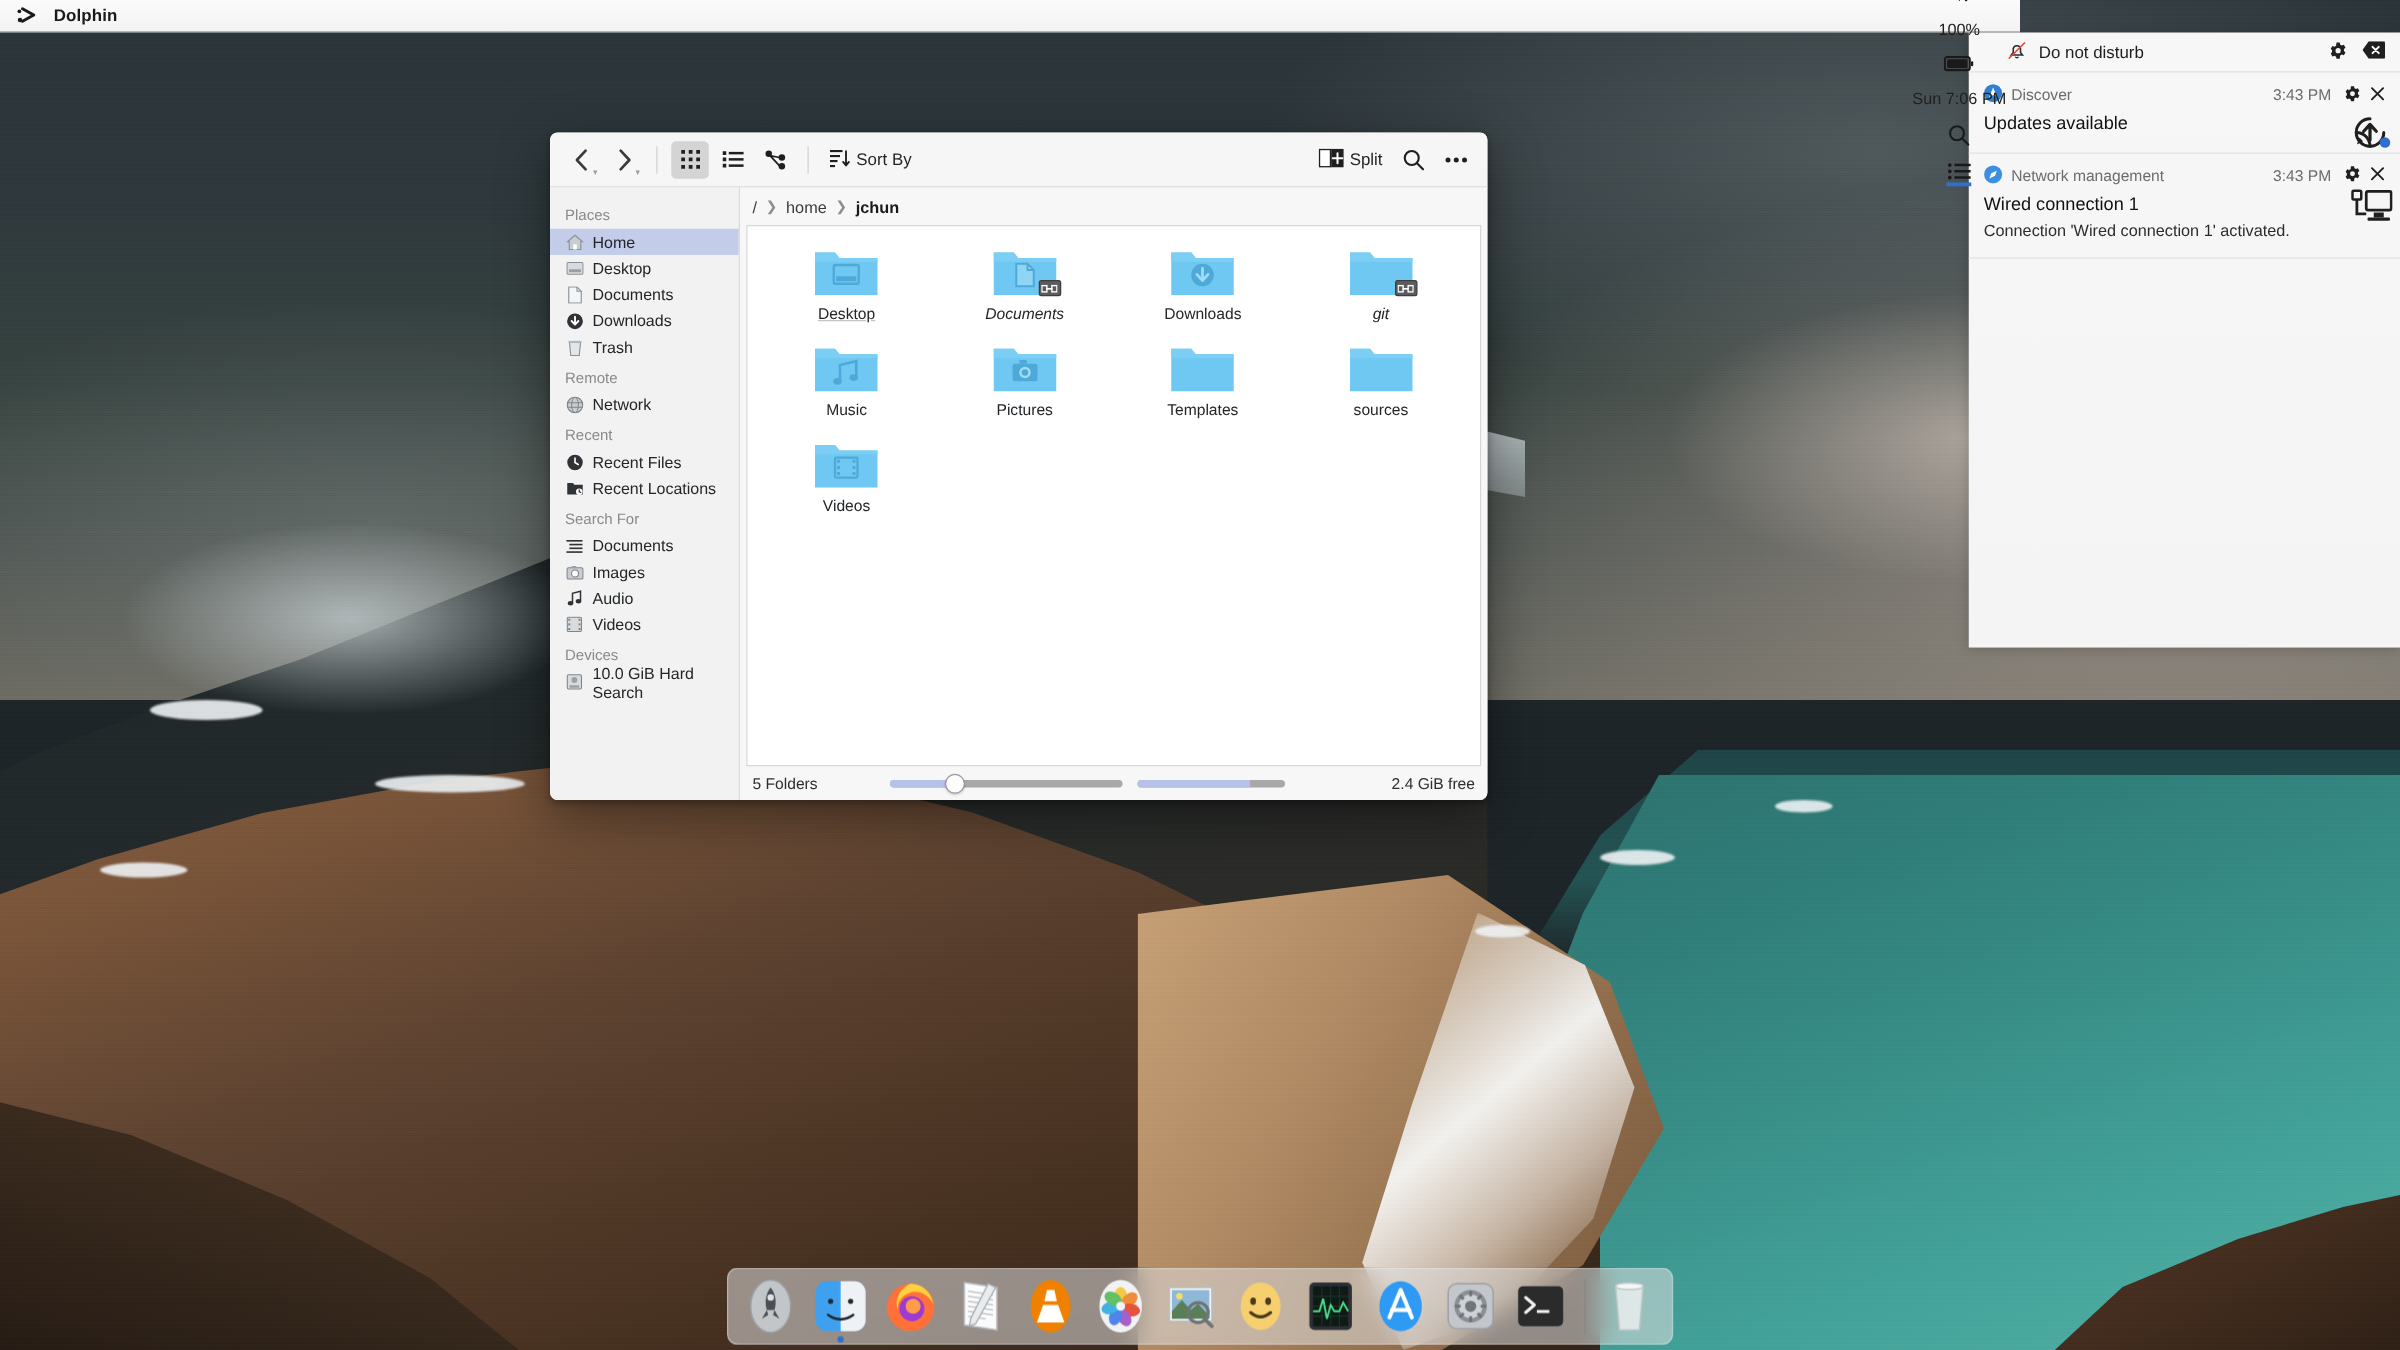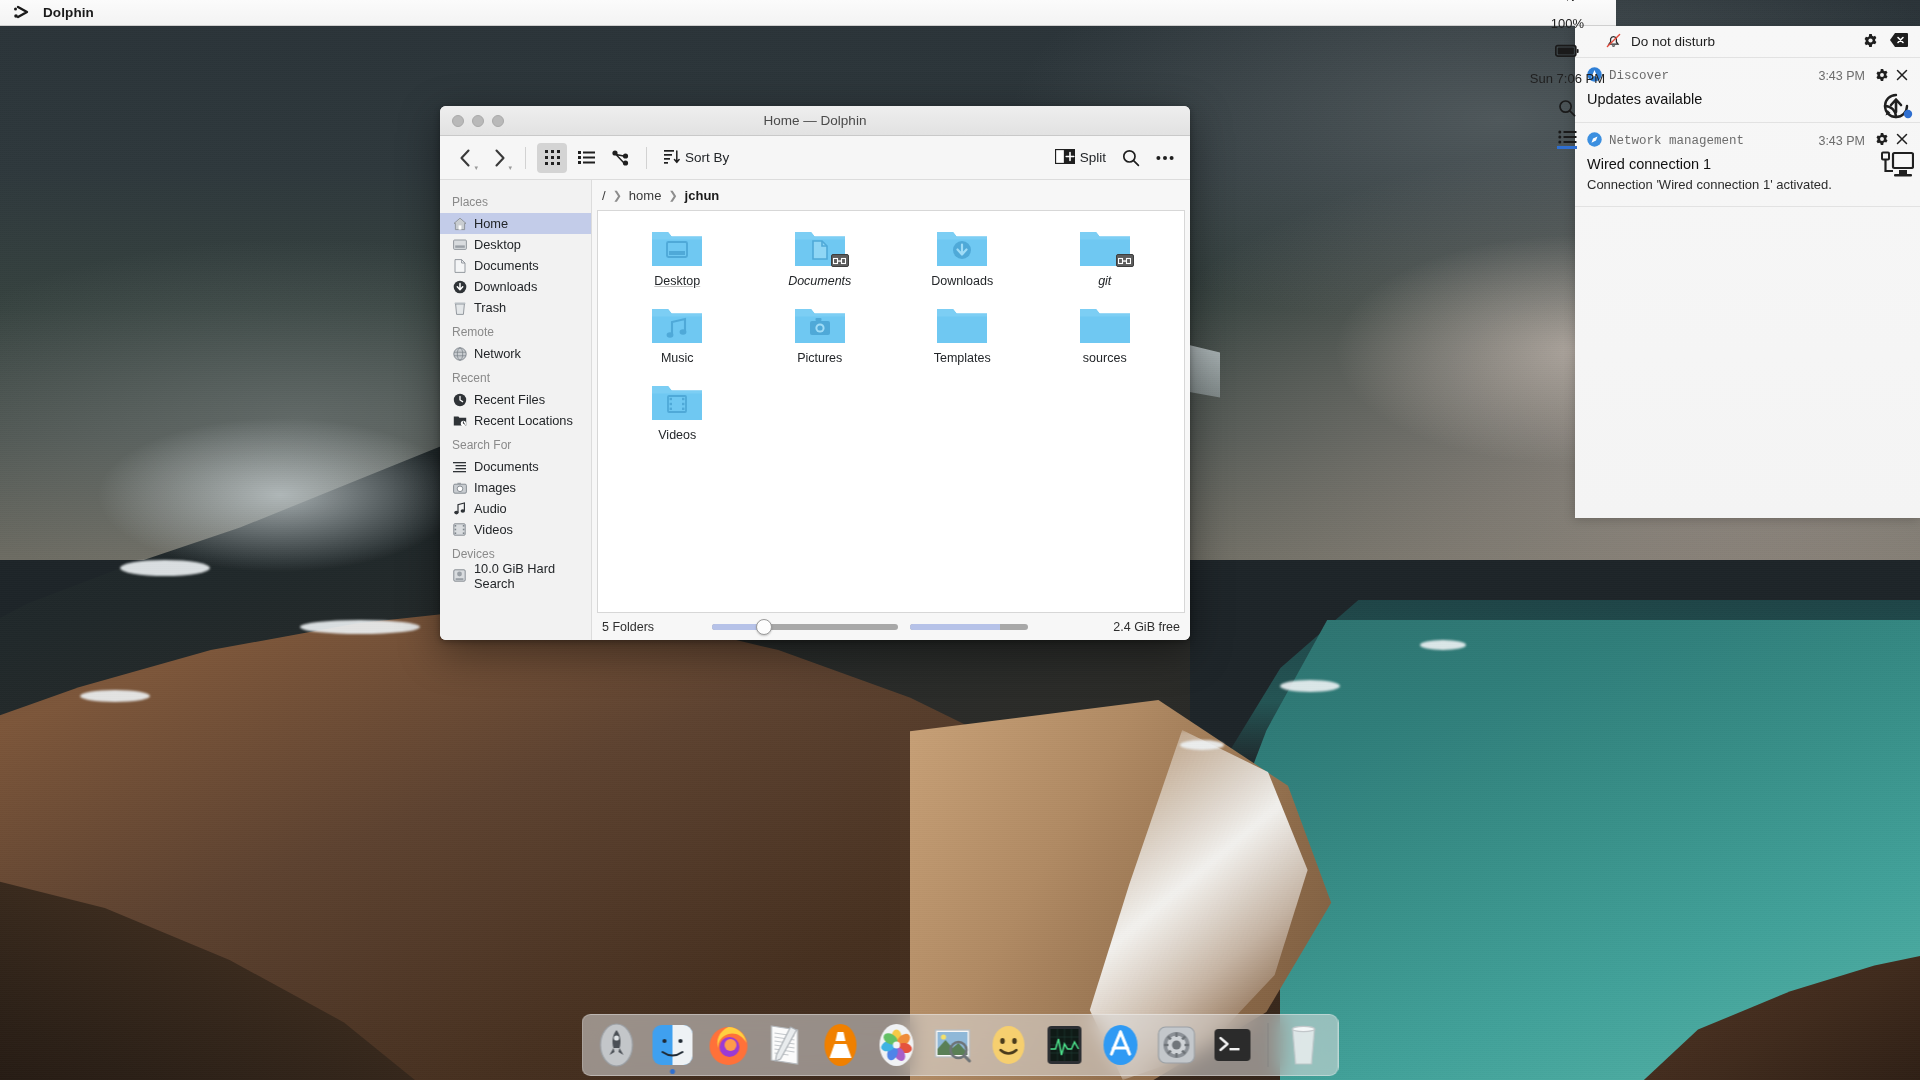--- a/index.html
+++ b/index.html
@@ -110,21 +110,21 @@
     font-size:13px; color:#2a2a2a;
   }
   .np-dnd {
     height:32px; display:flex; align-items:center; gap:9px; padding:0 12px 0 30px;
     border-bottom:1px solid #e2e2e2;
   }
   .np-dnd-label { flex:1; font-size:13.5px; color:#1e1e1e; }
   .np-actions { display:flex; align-items:center; gap:12px; }
   .np-item { padding:9px 12px 12px 12px; border-bottom:1px solid #e2e2e2; position:relative; }
   .np-head { display:flex; align-items:center; gap:7px; margin-bottom:5px; }
-  .np-app { font-size:12.5px; color:#6c6c6c; flex:1;font-family:Liberation Mono, monospace; }
+  .np-app { font-size:12.5px; color:#6c6c6c; flex:1; }
   .np-time { font-size:12.5px; color:#6c6c6c; margin-right:3px; }
   .np-title { font-size:14.5px; color:#111; line-height:1.35; }
   .np-body { font-size:13px; color:#2c2c2c; line-height:1.4; margin-top:2px; }
   .np-bigicon { position:absolute; right:6px; top:30px; }
 
   
   #dolphin {
     position:absolute; left:440px; top:106px; width:750px; height:534px;
     background:#f4f4f4; border-radius:6px;
     box-shadow:0 12px 42px rgba(0,0,0,.42), 0 2px 6px rgba(0,0,0,.3);
@@ -413,28 +413,20 @@
         <rect x="2" y="1.5" width="7" height="7" rx="1" fill="none" stroke="#1f1f1f" stroke-width="2"></rect>
         <path d="M5.5 8.5 L5.5 20 L13 20" stroke="#1f1f1f" stroke-width="2.2" fill="none"></path>
       </svg>
     </div>
   </div>
 
 </div>
 
 <div id="dolphin">
 
-  <div class="dp-titlebar">
-    <div class="dp-lights">
-      <span class="dp-light"></span>
-      <span class="dp-light"></span>
-      <span class="dp-light"></span>
-    </div>
-    <div class="dp-title">Home — Dolphin</div>
-  </div>
 
   <div class="dp-toolbar">
     <span class="tb-btn tb-arrow-wrap">
       <svg width="13" height="18" viewBox="0 0 13 18">
           <path d="M9.5 1.5 L2.5 9 L9.5 16.5" fill="none" stroke="#3a3a3a" stroke-width="2.1" stroke-linecap="round" stroke-linejoin="round"></path>
         </svg>
       <span class="tb-mini-chev">▾</span>
     </span>
     <span class="tb-btn tb-arrow-wrap">
       <svg width="13" height="18" viewBox="0 0 13 18">

